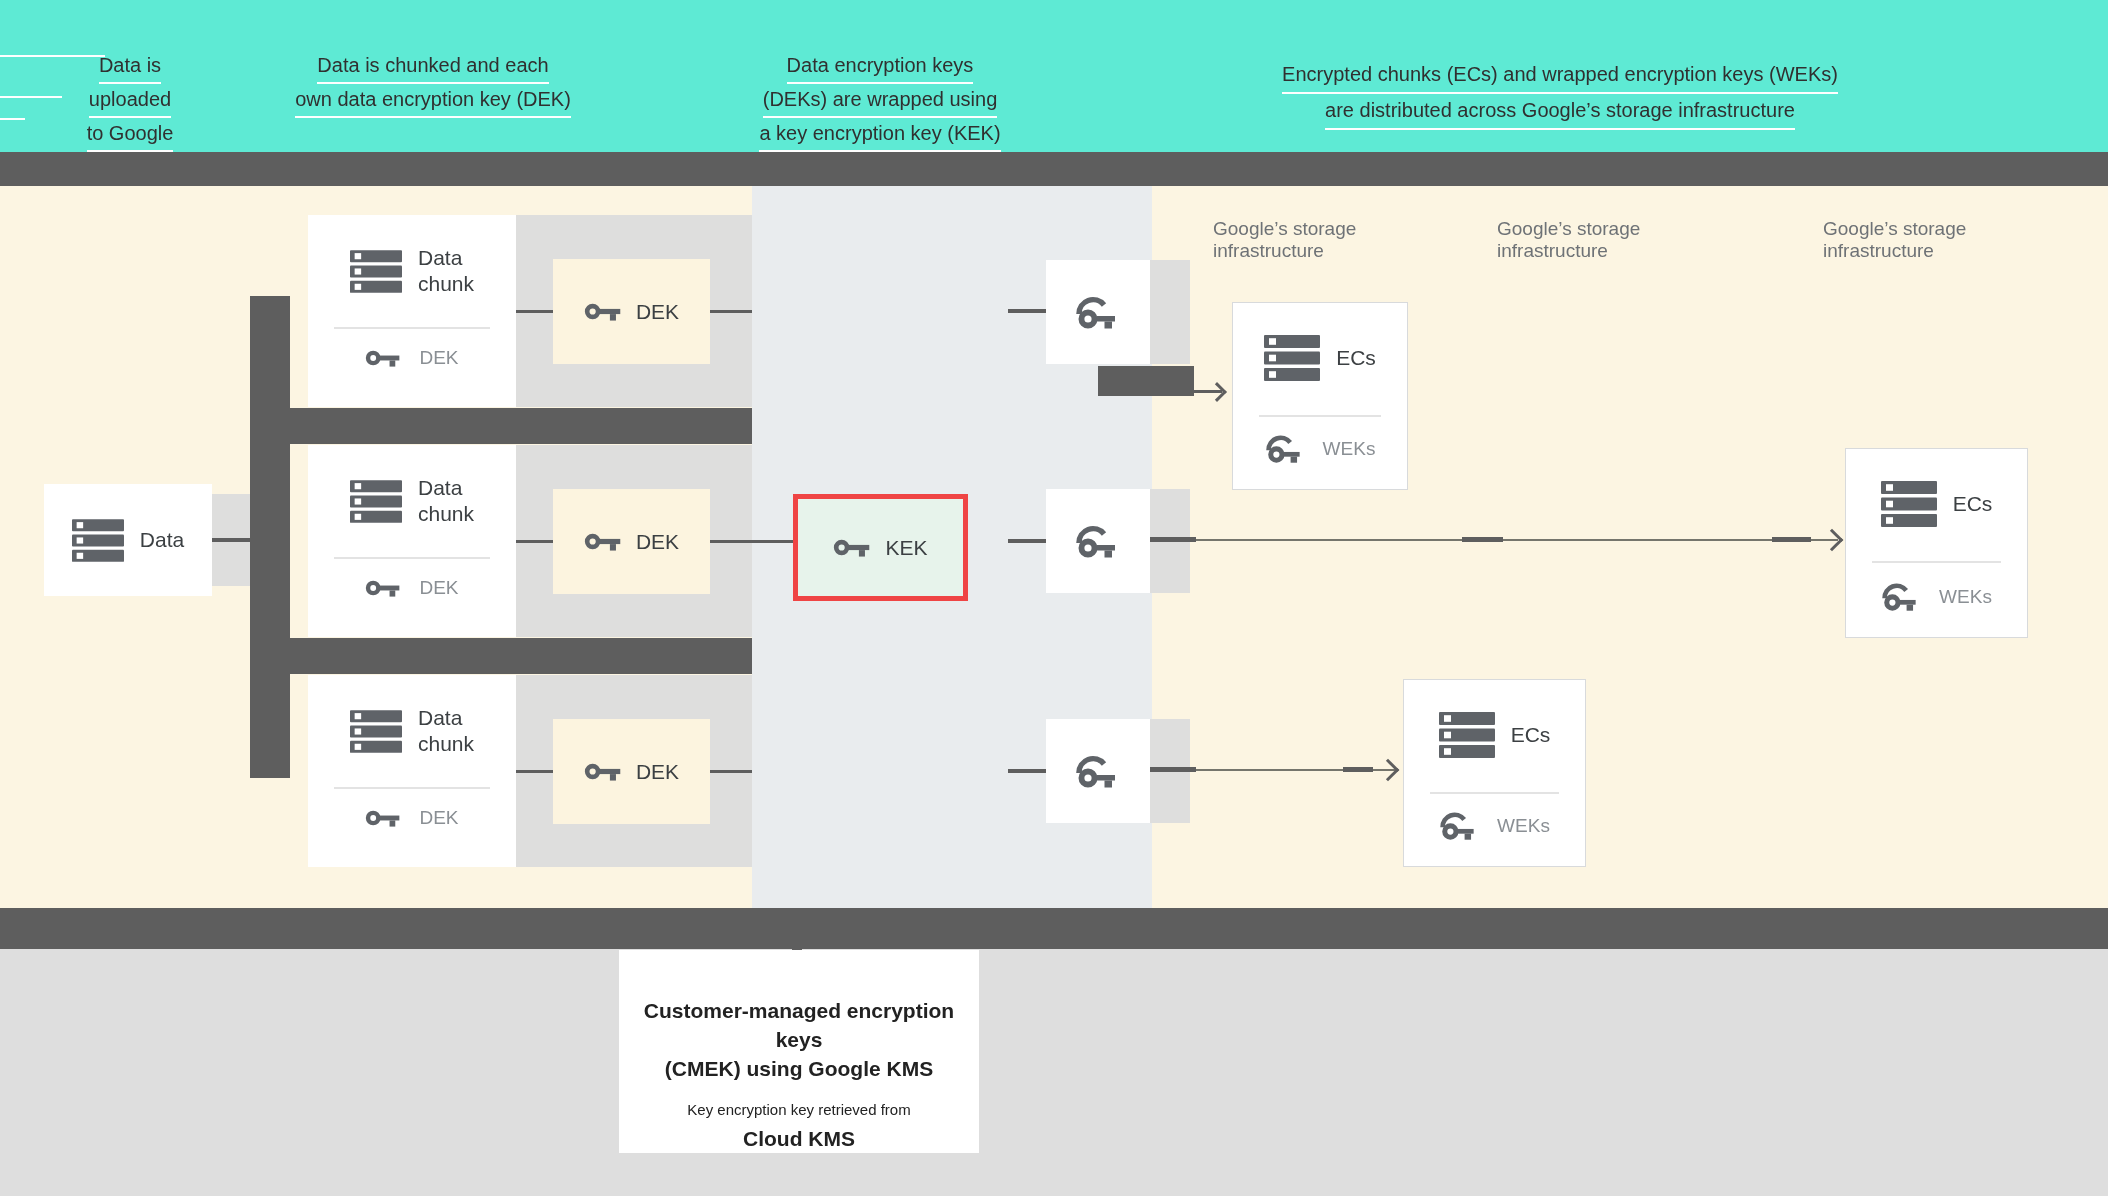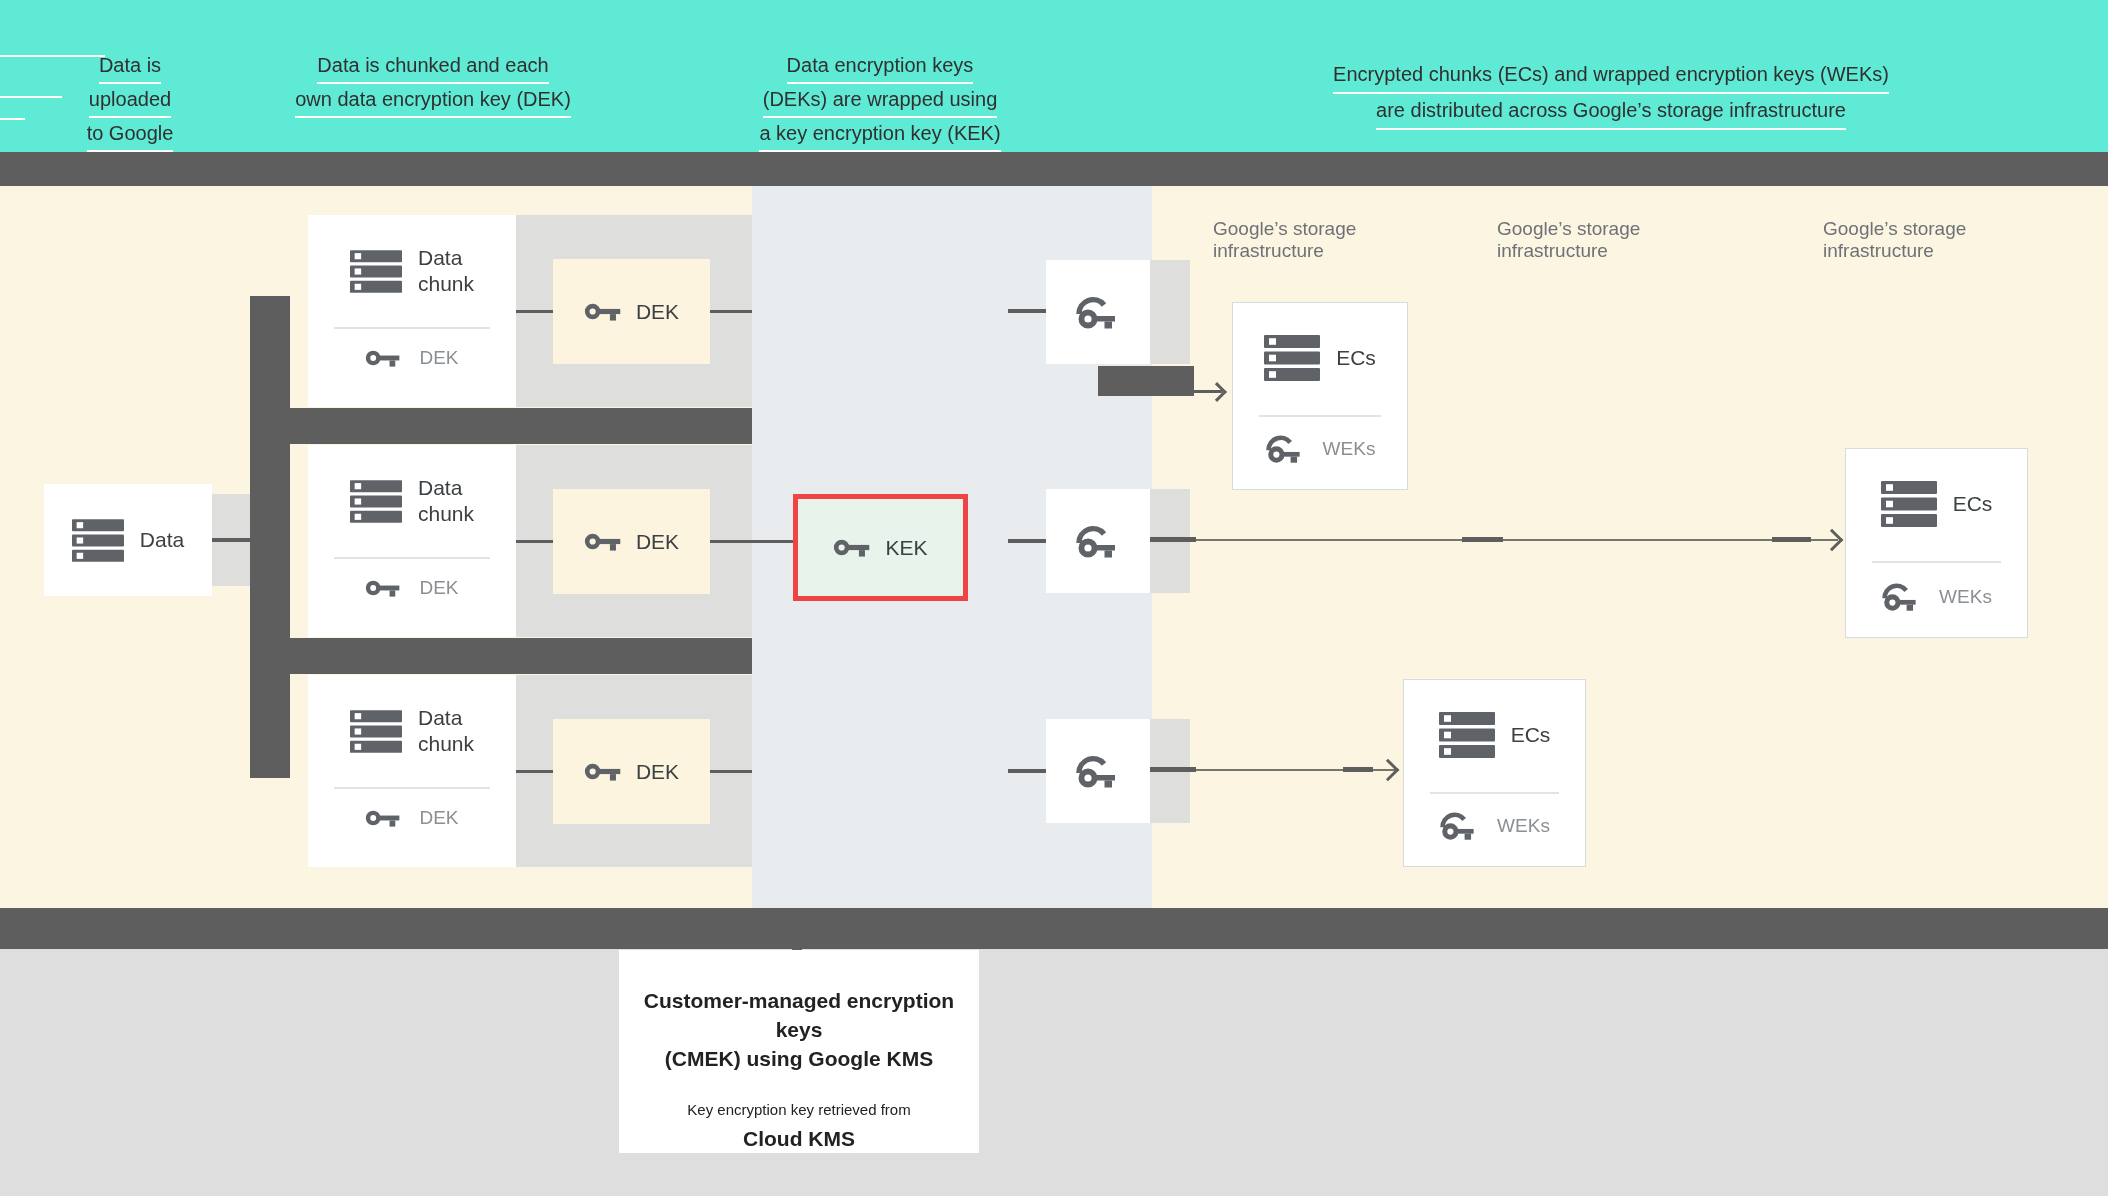--- a/index.html
+++ b/index.html
@@ -33,21 +33,21 @@
   .keylabel{font-size:21px;color:#3C4043;}
   .keysq{background:#ffffff;display:flex;align-items:center;justify-content:center;}
   .datacard{display:flex;align-items:center;justify-content:center;gap:16px;}
   
   .dline{background:#5E5E5E;}
   .shaft{background:#75756C;}
   .chev{position:absolute;border-top:3px solid #5E5E5E;border-right:3px solid #5E5E5E;transform:rotate(45deg);}
   
   .storagelabel{position:absolute;font-size:19px;line-height:22px;color:#6E7276;}
   
-  #caption{display:flex;flex-direction:column;align-items:center;text-align:center;padding-top:36px;box-sizing:border-box;}
+  #caption{display:flex;flex-direction:column;align-items:center;text-align:center;padding-top:46px;box-sizing:border-box;}
   #caption .cap-b{font-weight:bold;font-size:21px;color:#222222;line-height:29px;}
   #caption .cap-r{font-size:15px;color:#222222;line-height:29px;}
   #caption .gap{height:27px;}
   svg{display:block;}
 </style>
 </head>
 <body>
 
 <div id="stage">
 
@@ -87,21 +87,21 @@
     </div>
     <div class="hcol" style="left:262px;top:50px;width:342px;">
       <div><span class="hl">Data is chunked and each</span></div>
       <div><span class="hl">own data encryption key (DEK)</span></div>
     </div>
     <div class="hcol" style="left:722px;top:50px;width:316px;">
       <div><span class="hl">Data encryption keys</span></div>
       <div><span class="hl">(DEKs) are wrapped using</span></div>
       <div><span class="hl">a key encryption key (KEK)</span></div>
     </div>
-    <div class="hcol" style="left:1286px;top:58px;width:650px;line-height:33px;">
+    <div class="hcol" style="left:1235px;top:58px;width:650px;line-height:33px;">
       <div><span class="hl">Encrypted chunks (ECs) and wrapped encryption keys (WEKs)</span></div>
       <div><span class="hl">are distributed across Google’s storage infrastructure</span></div>
     </div>
   </div>
 
   <div class="abs bar" style="left:0;top:152px;width:2108px;height:34px;"></div>
 
   <div class="abs cream" style="left:0;top:186px;width:2108px;height:722px;"></div>
   <div class="abs bluecol" style="left:752px;top:186px;width:400px;height:722px;"></div>
 

